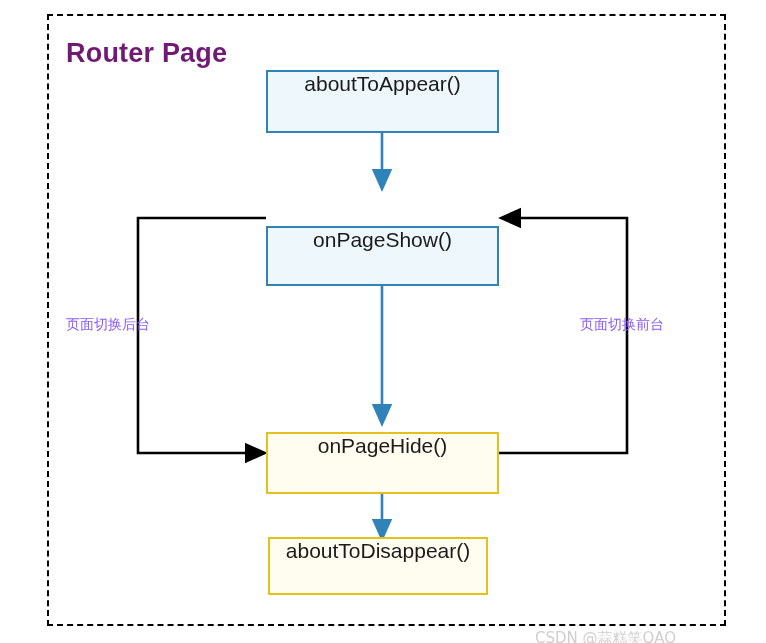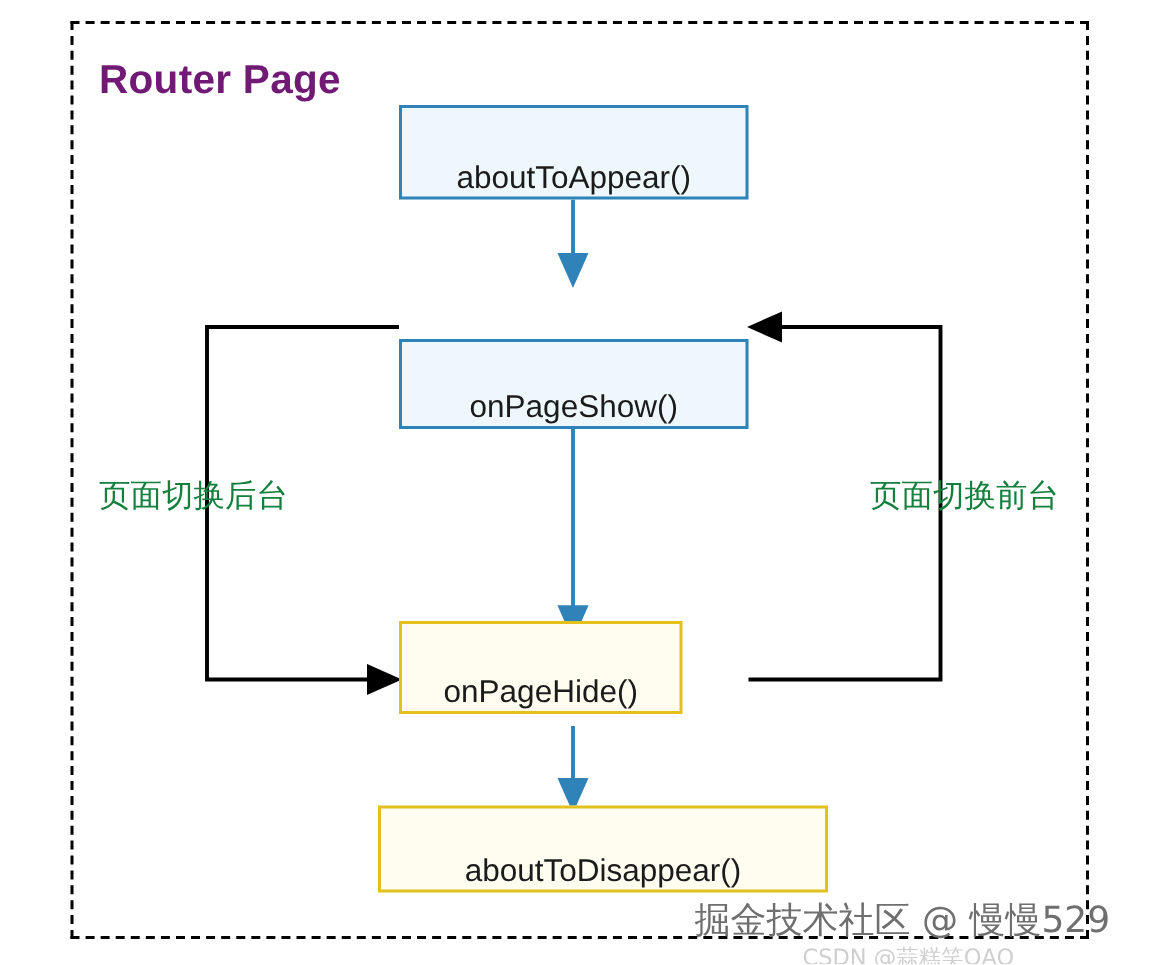--- a/index.html
+++ b/index.html
@@ -38,44 +38,44 @@
     color: #701a75;
     letter-spacing: 0.2px;
     white-space: nowrap;
     margin-top: 11px;
   }
   
   .node {
     position: absolute;
     box-sizing: border-box;
     display: flex;
-    align-items: flex-end;
+    align-items: flex-start;
     justify-content: center;
     font-size: 21px;
     color: #1b1b1b;
     white-space: nowrap;
   }
   .node.blue {
     border: 2.5px solid #2f83b8;
     background: #eef8fc;
   }
   .node.gold {
     border: 2.5px solid #e3c01c;
     background: #fffdf0;
   }
   #node-about-to-appear   { left: 266px; top: 70px;  width: 233px; height: 63px; }
   #node-on-page-show      { left: 266px; top: 187px; width: 233px; height: 60px; margin-top: 39px; }
-  #node-on-page-hide      { left: 266px; top: 414px; width: 189px; height: 62px; }
-  #node-about-to-disappear{ left: 252px; top: 537px; width: 300px; height: 58px; }
+  #node-on-page-hide      { left: 266px; top: 432px; width: 233px; height: 62px; }
+  #node-about-to-disappear{ left: 268px; top: 537px; width: 220px; height: 58px; }
 
   
   .edge-label {
     position: absolute;
-    font-size: 21px;
-    color: #15803d;
+    font-size: 14px;
+    color: #8b5cf6;
     white-space: nowrap;
     font-family: Liberation Sans, sans-serif;
   }
   #label-to-background { left: 66px;  top: 316px; }
   #label-to-foreground { left: 556px; top: 316px; margin-left: 24px; }
 
   
   #connectors {
     position: absolute;
     left: 0;
@@ -146,16 +146,15 @@
   </div>
 
   <div class="node gold" id="node-about-to-disappear">
     <span>aboutToDisappear()</span>
   </div>
 
   <div class="edge-label" id="label-to-background">页面切换后台</div>
 
   <div class="edge-label" id="label-to-foreground">页面切换前台</div>
 
-  <div class="watermark-main">掘金技术社区 @ 慢慢529</div>
   <div class="watermark-sub">CSDN @蒜糕笑QAQ</div>
 
 </div>
 
 </body></html>

